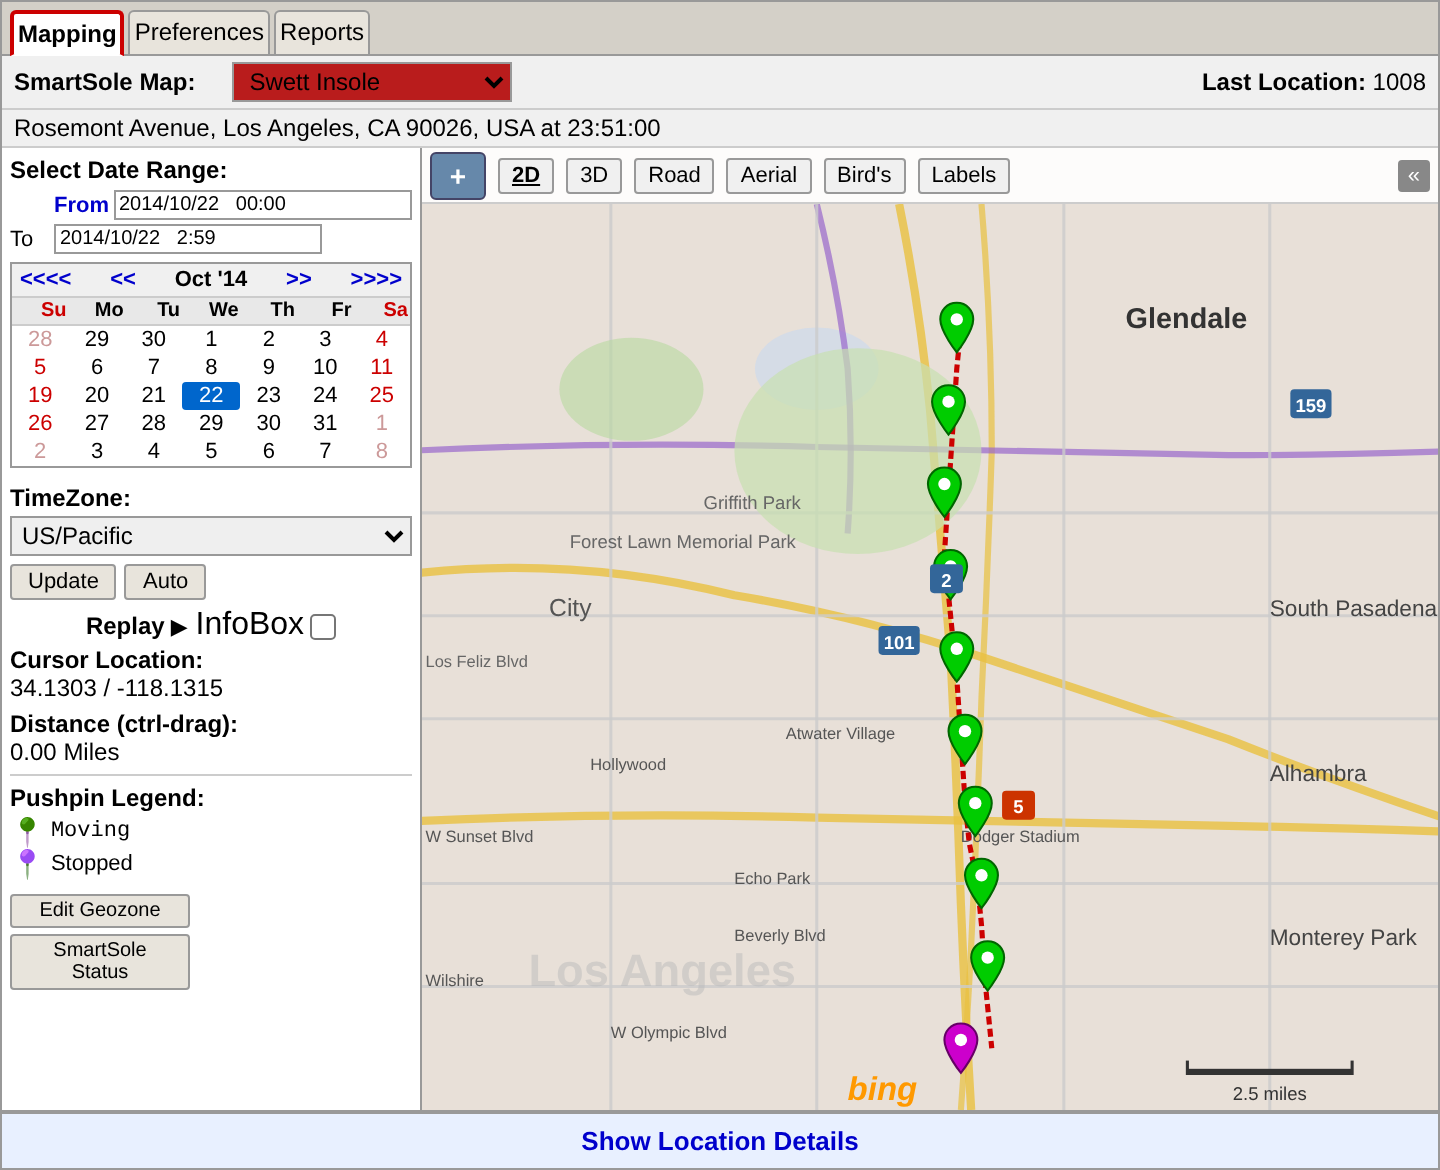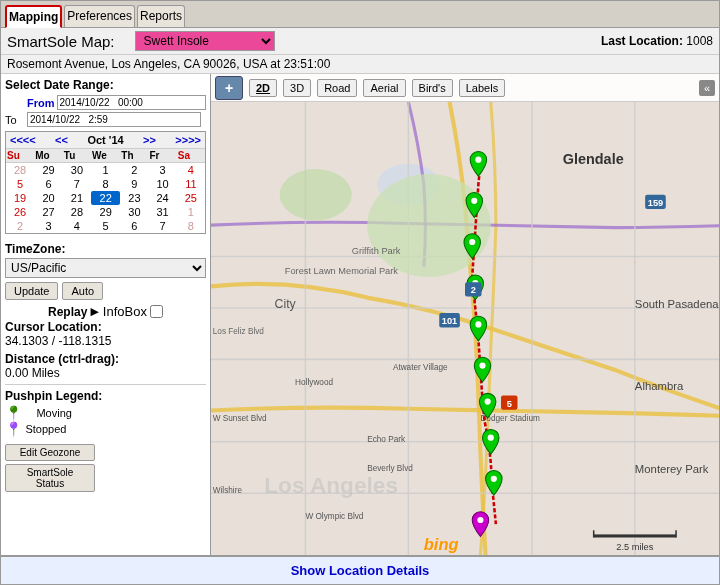--- a/index.html
+++ b/index.html
@@ -10,22 +10,22 @@
     
     .tabs { display: flex; background: #d4d0c8; border-bottom: 1px solid #999; padding: 4px 4px 0 4px; gap: 2px; }
     .tab { padding: 3px 2px; border: 1px solid #999; border-bottom: none; cursor: pointer; font-size: 12px; background: #e8e4dc; border-radius: 3px 3px 0 0; }
     .tab.active { background: #fff; border-bottom: 1px solid #fff; margin-bottom: -1px; font-weight: bold; border: 2px solid #cc0000; border-bottom: 1px solid #fff; border-radius: 3px 3px 0 0; }
     
     
     .content { display: flex; flex-direction: column; flex: 1; overflow: hidden; }
     
     
     .header-row { display: flex; align-items: center; padding: 3px 6px; background: #f0f0f0; border-bottom: 1px solid #ccc; }
-    .smartsole-label { font-weight: normal; font-size: 15px; margin-right: 20px; }
-    .map-select { padding: 1px 4px; font-size: 12px; border: 1px solid #999; background: #ec4899; min-width: 140px; }
+    .smartsole-label { font-weight: bold; font-size: 12px; margin-right: 4px; }
+    .map-select { padding: 1px 4px; font-size: 12px; border: 1px solid #999; background: #b91c1c; min-width: 140px; margin-left: 14px; }
     .last-location { margin-left: auto; font-size: 12px; }
     .last-location-label { font-weight: bold; }
     
     
     .address-row { padding: 2px 6px; font-size: 12px; border-bottom: 1px solid #ccc; background: #f0f0f0; }
     
     
     .main-split { display: flex; flex: 1; overflow: hidden; }
     
     
@@ -38,38 +38,38 @@
     
     .to-row { display: flex; align-items: center; margin-bottom: 4px; }
     .to-label { font-size: 11px; margin-right: 4px; width: 18px; }
     
     
     .calendar { border: 1px solid #999; margin-bottom: 4px; }
     .cal-nav { display: flex; align-items: center; justify-content: space-between; background: #f0f0f0; padding: 2px 4px; border-bottom: 1px solid #ccc; }
     .cal-nav-btn { color: #0000cc; cursor: pointer; font-size: 11px; font-weight: bold; }
     .cal-month { font-weight: bold; font-size: 11px; }
     .cal-table { width: 100%; border-collapse: collapse; }
-    .cal-table th { font-size: 10px; text-align: left; padding: 1px; background: #e8e8e8; border-bottom: 1px solid #ccc; }
+    .cal-table th { font-size: 10px; text-align: right; padding: 1px; background: #e8e8e8; border-bottom: 1px solid #ccc; }
     .cal-table td { font-size: 11px; text-align: center; padding: 1px 2px; cursor: pointer; }
     .cal-table td.other-month { color: #999; }
     .cal-table td.today { background: #0066cc; color: #fff; border-radius: 2px; }
     .cal-table td.weekday { color: #000; }
     .cal-table td.weekend { color: #cc0000; }
     .cal-table td.other-month.weekend { color: #cc9999; }
     
     .timezone-label { font-weight: bold; font-size: 12px; margin-top: 4px; margin-bottom: 2px; }
     .tz-select { width: 100%; font-size: 12px; border: 1px solid #999; padding: 1px; margin-bottom: 4px; }
     
     .btn-row { display: flex; gap: 4px; margin-bottom: 4px; }
     .btn { padding: 2px 8px; font-size: 11px; border: 1px solid #999; background: #e8e4dc; cursor: pointer; border-radius: 2px; }
     
     .replay-row { display: flex; align-items: center; margin-bottom: 1px; justify-content: center; }
     .replay-label { font-weight: bold; font-size: 12px; margin-right: 3px; }
     .play-btn { font-size: 11px; cursor: pointer; margin-right: 4px; }
-    .infobox-label { font-size: 13px; margin-right: 3px; }
+    .infobox-label { font-size: 16px; margin-right: 3px; }
     
     .cursor-section { margin-bottom: 4px; }
     .cursor-label { font-weight: bold; font-size: 12px; }
     .cursor-value { font-size: 12px; }
     
     .distance-label { font-weight: bold; font-size: 12px; }
     .distance-value { font-size: 12px; }
     
     .pushpin-section { margin-top: 4px; border-top: 1px solid #ccc; padding-top: 4px; }
     .pushpin-label { font-weight: bold; font-size: 12px; margin-bottom: 3px; }
@@ -127,21 +127,21 @@
 
         <div class="date-range-label">Select Date Range:</div>
 
         <div class="date-input-row">
           <span class="date-from-label">From</span>
           <input class="date-input" type="text" value="2014/10/22   00:00" style="font-size: 10px; width: 165px;">
         </div>
 
         <div class="to-row">
           <span class="to-label">To</span>
-          <input class="date-input" type="text" value="2014/10/22   2:59" style="font-size: 10px; width: 174px;">
+          <input class="date-input" type="text" value="2014/10/22   2:59" style="font-size: 10px; width: 134px;">
         </div>
 
         <div class="calendar">
           <div class="cal-nav">
             <span class="cal-nav-btn">&lt;&lt;&lt;&lt;</span>
             <span class="cal-nav-btn">&lt;&lt;</span>
             <span class="cal-month">Oct '14</span>
             <span class="cal-nav-btn">&gt;&gt;</span>
             <span class="cal-nav-btn">&gt;&gt;&gt;&gt;</span>
           </div>
@@ -234,21 +234,21 @@
 
         <div>
           <span class="distance-label">Distance (ctrl-drag):</span><br>
           <span class="distance-value">0.00 Miles</span>
         </div>
 
         <div class="pushpin-section">
           <div class="pushpin-label">Pushpin Legend:</div>
           <div class="pushpin-item">
             <span class="pushpin-green" style="filter: hue-rotate(90deg); font-size: 14px;">📍</span>
-            <span style="margin-left:14px;">Moving</span>
+            <span style="margin-left:3px;font-family:Liberation Mono, monospace;">Moving</span>
           </div>
           <div class="pushpin-item">
             <span class="pushpin-magenta" style="filter: hue-rotate(270deg); font-size: 14px;">📍</span>
             <span style="margin-left:3px;">Stopped</span>
           </div>
         </div>
 
         <div class="action-buttons">
           <button class="btn" style="width:90px;font-size:10px;">Edit Geozone</button>
           <button class="btn" style="width:90px;font-size:10px;">SmartSole Status</button>

